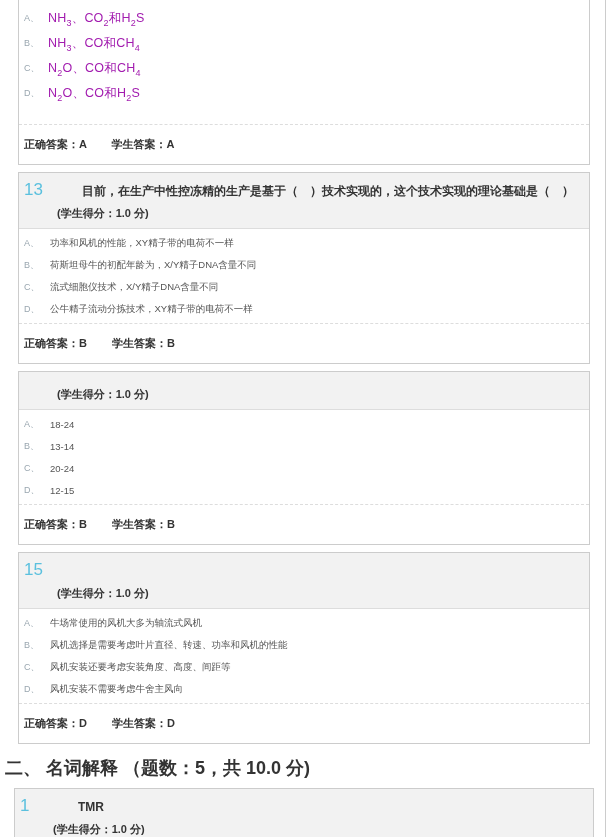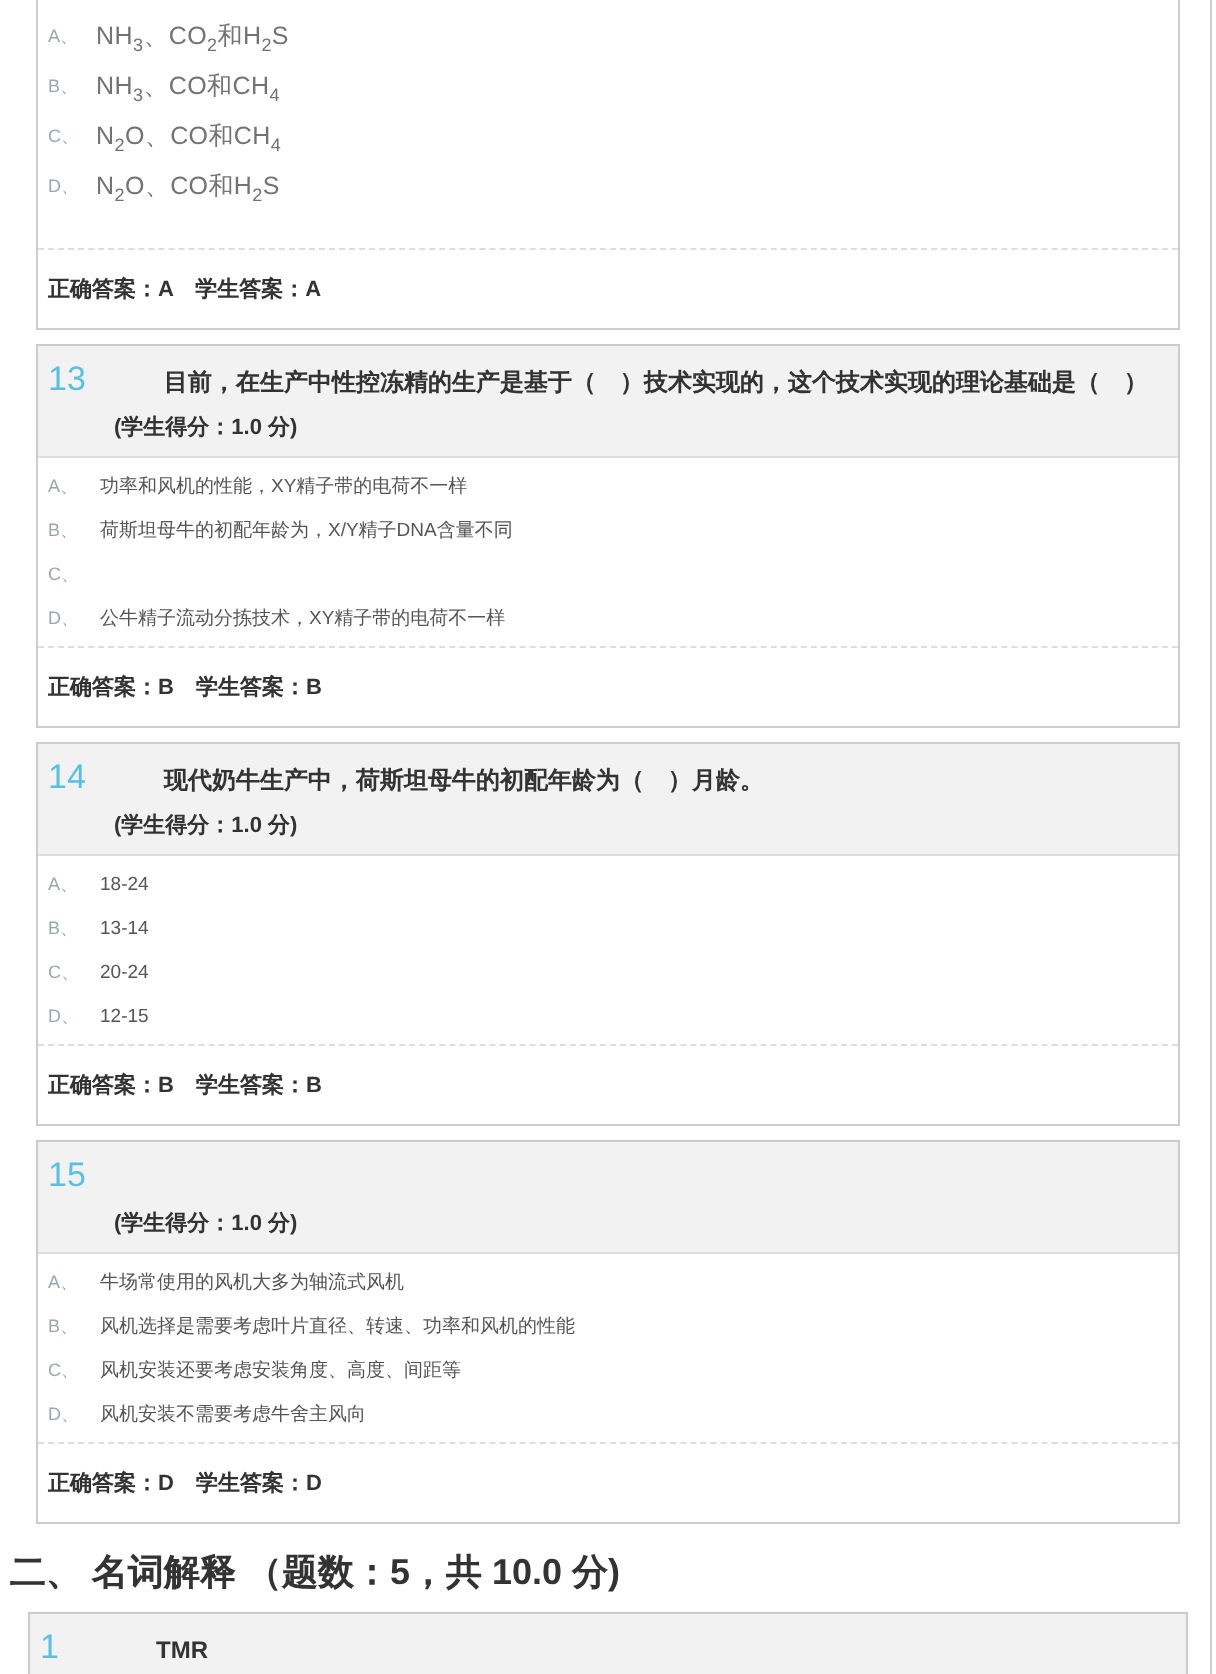--- a/index.html
+++ b/index.html
@@ -25,27 +25,27 @@
   .qscore { margin:7px 0 0 33px; font-size:11px; font-weight:bold; color:#333333; }
 
   .opts { padding:3px 0; }
   .opt { display:flex; align-items:center; min-height:22px; padding-left:5px; }
   .opt-letter { flex:0 0 26px; font-size:9px; color:#9aa7b0; }
   .opt-text { font-size:9.5px; color:#555555; }
 
   .opts-large { padding:6px 0 18px; }
   .opts-large .opt { min-height:25px; }
   .opts-large .opt-letter { flex-basis:24px; }
-  .opts-large .opt-text { font-size:12.5px; color:#737373; letter-spacing:0.2px; }
+  .opts-large .opt-text { font-size:12.5px; color:#a21caf; letter-spacing:0.2px; }
   .opts-large sub { font-size:9px; }
 
   .dashed { border-top:1px dashed #dddddd; height:0; }
 
   .answer { padding:12px 0 12px 5px; font-size:11px; font-weight:bold; color:#333333; }
-  .answer .student { margin-left:8px; }
+  .answer .student { margin-left:22px; }
 
   .section-title { margin:12px 0 8px 5px; font-size:18px; font-weight:bold; color:#333333; }
 </style>
 </head>
 <body>
 
 <div class="page-edge"></div>
 
 <div class="sec1">
 
@@ -87,39 +87,36 @@
       <div class="opt">
         <span class="opt-letter">A、</span>
         <span class="opt-text">功率和风机的性能，XY精子带的电荷不一样</span>
       </div>
       <div class="opt">
         <span class="opt-letter">B、</span>
         <span class="opt-text">荷斯坦母牛的初配年龄为，X/Y精子DNA含量不同</span>
       </div>
       <div class="opt">
         <span class="opt-letter">C、</span>
+        <span class="opt-text">流式细胞仪技术，X/Y精子DNA含量不同</span>
       </div>
       <div class="opt">
         <span class="opt-letter">D、</span>
         <span class="opt-text">公牛精子流动分拣技术，XY精子带的电荷不一样</span>
       </div>
     </div>
     <div class="dashed"></div>
     <div class="answer">
       <span><span>正确答案：</span><span>B</span></span>
       <span class="student"><span>学生答案：</span><span>B</span></span>
     </div>
   </div>
 
   <div class="qbox">
     <div class="qheader">
-      <div class="qrow">
-        <span class="qnum">14</span>
-        <span class="qtext">现代奶牛生产中，荷斯坦母牛的初配年龄为（　）月龄。</span>
-      </div>
       <div class="qscore">(学生得分：1.0 分)</div>
     </div>
     <div class="opts">
       <div class="opt">
         <span class="opt-letter">A、</span>
         <span class="opt-text">18-24</span>
       </div>
       <div class="opt">
         <span class="opt-letter">B、</span>
         <span class="opt-text">13-14</span>

